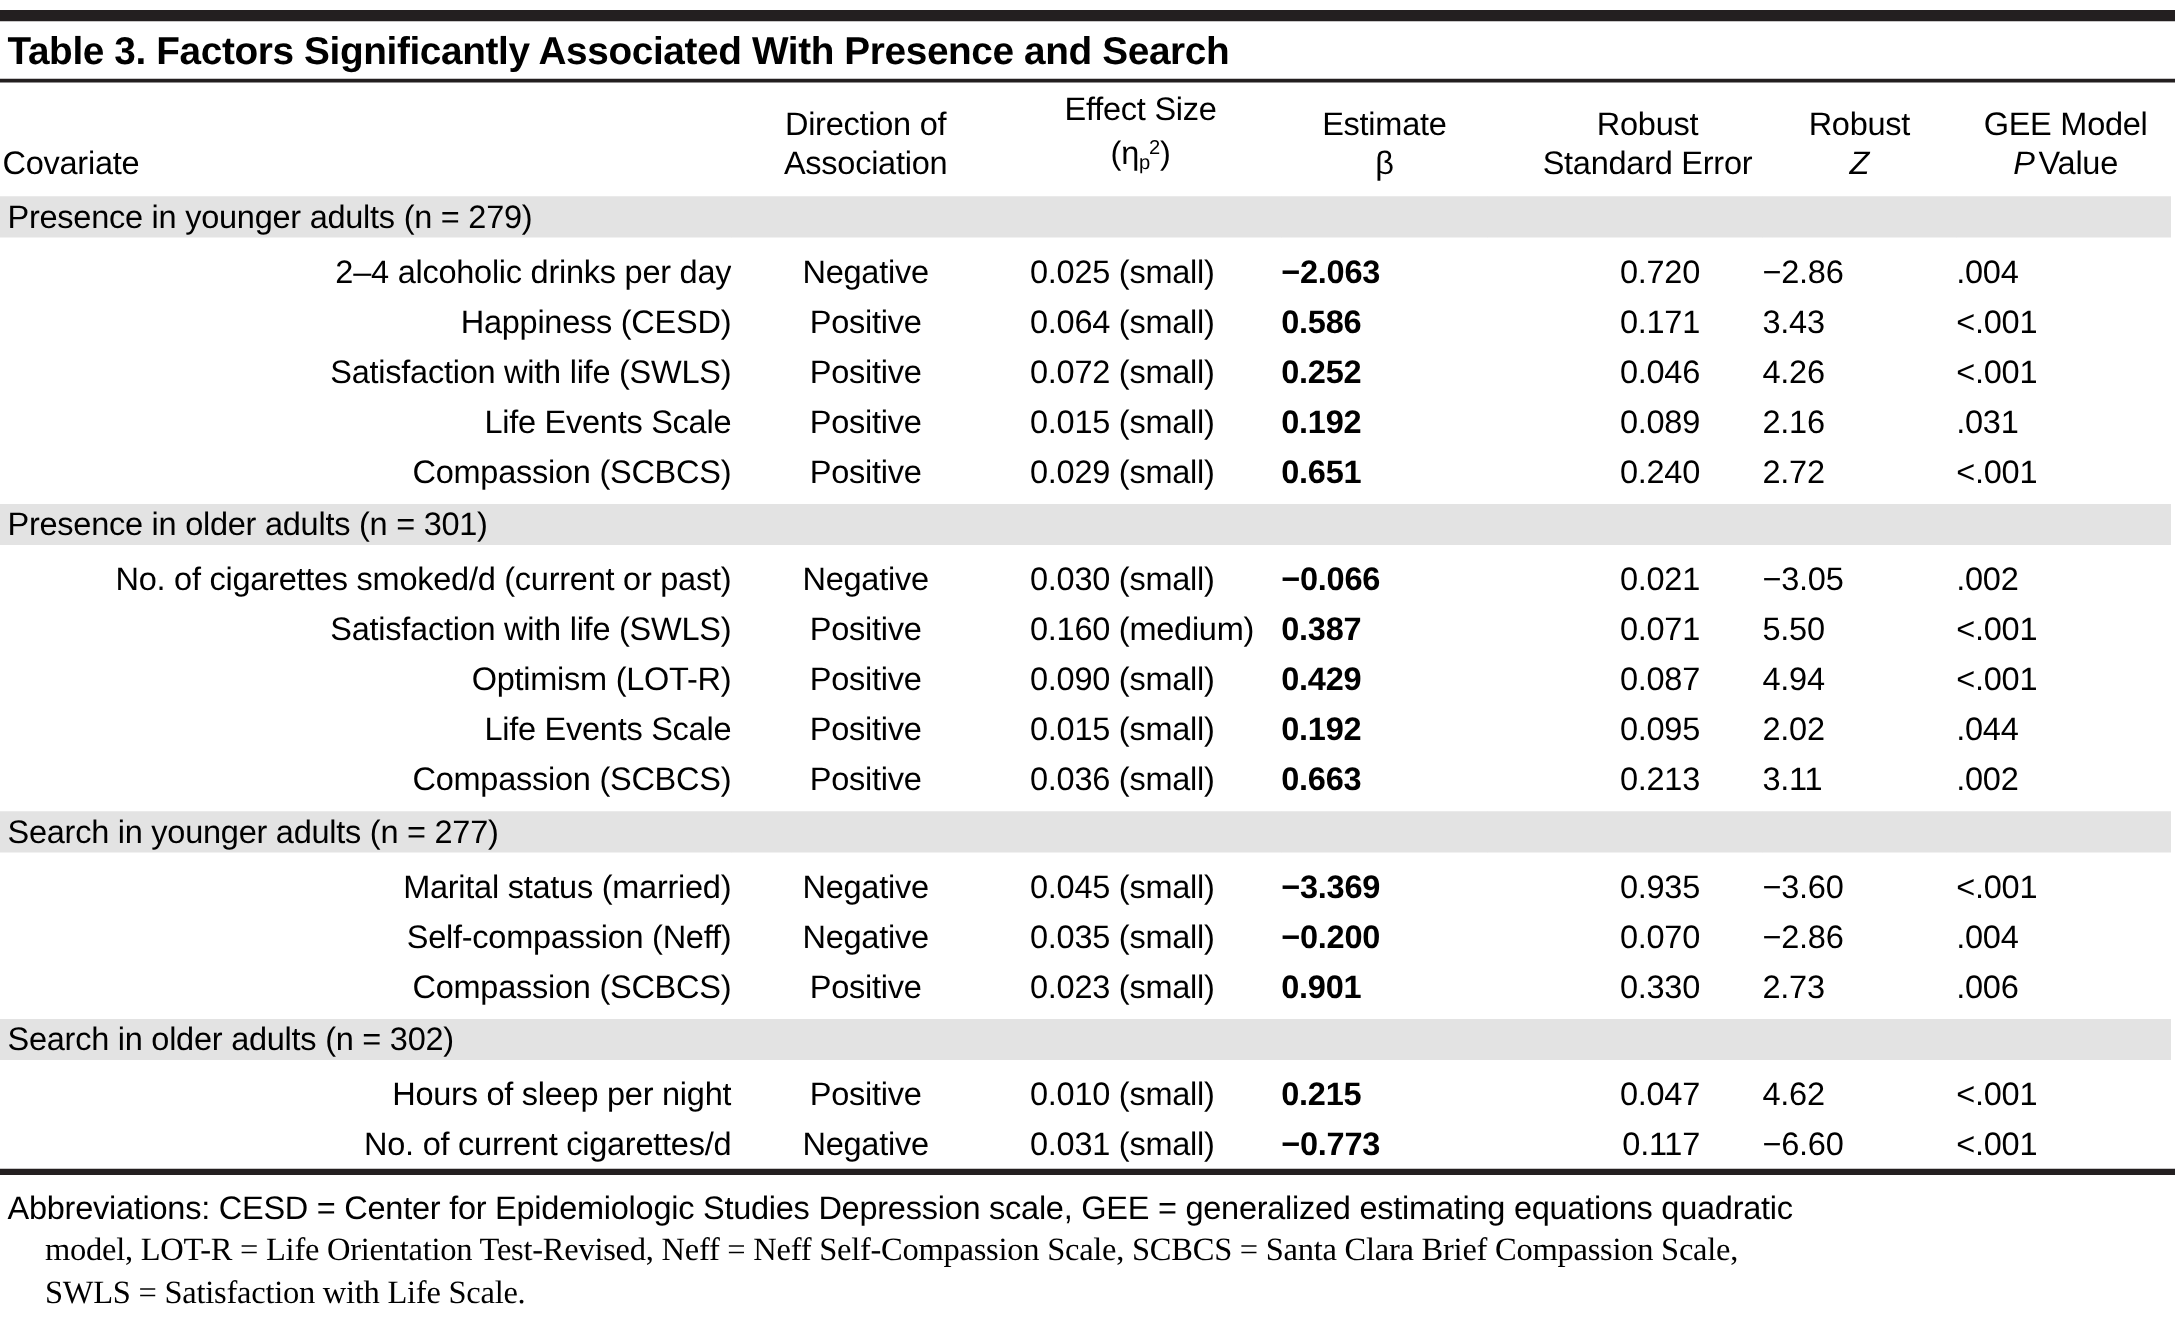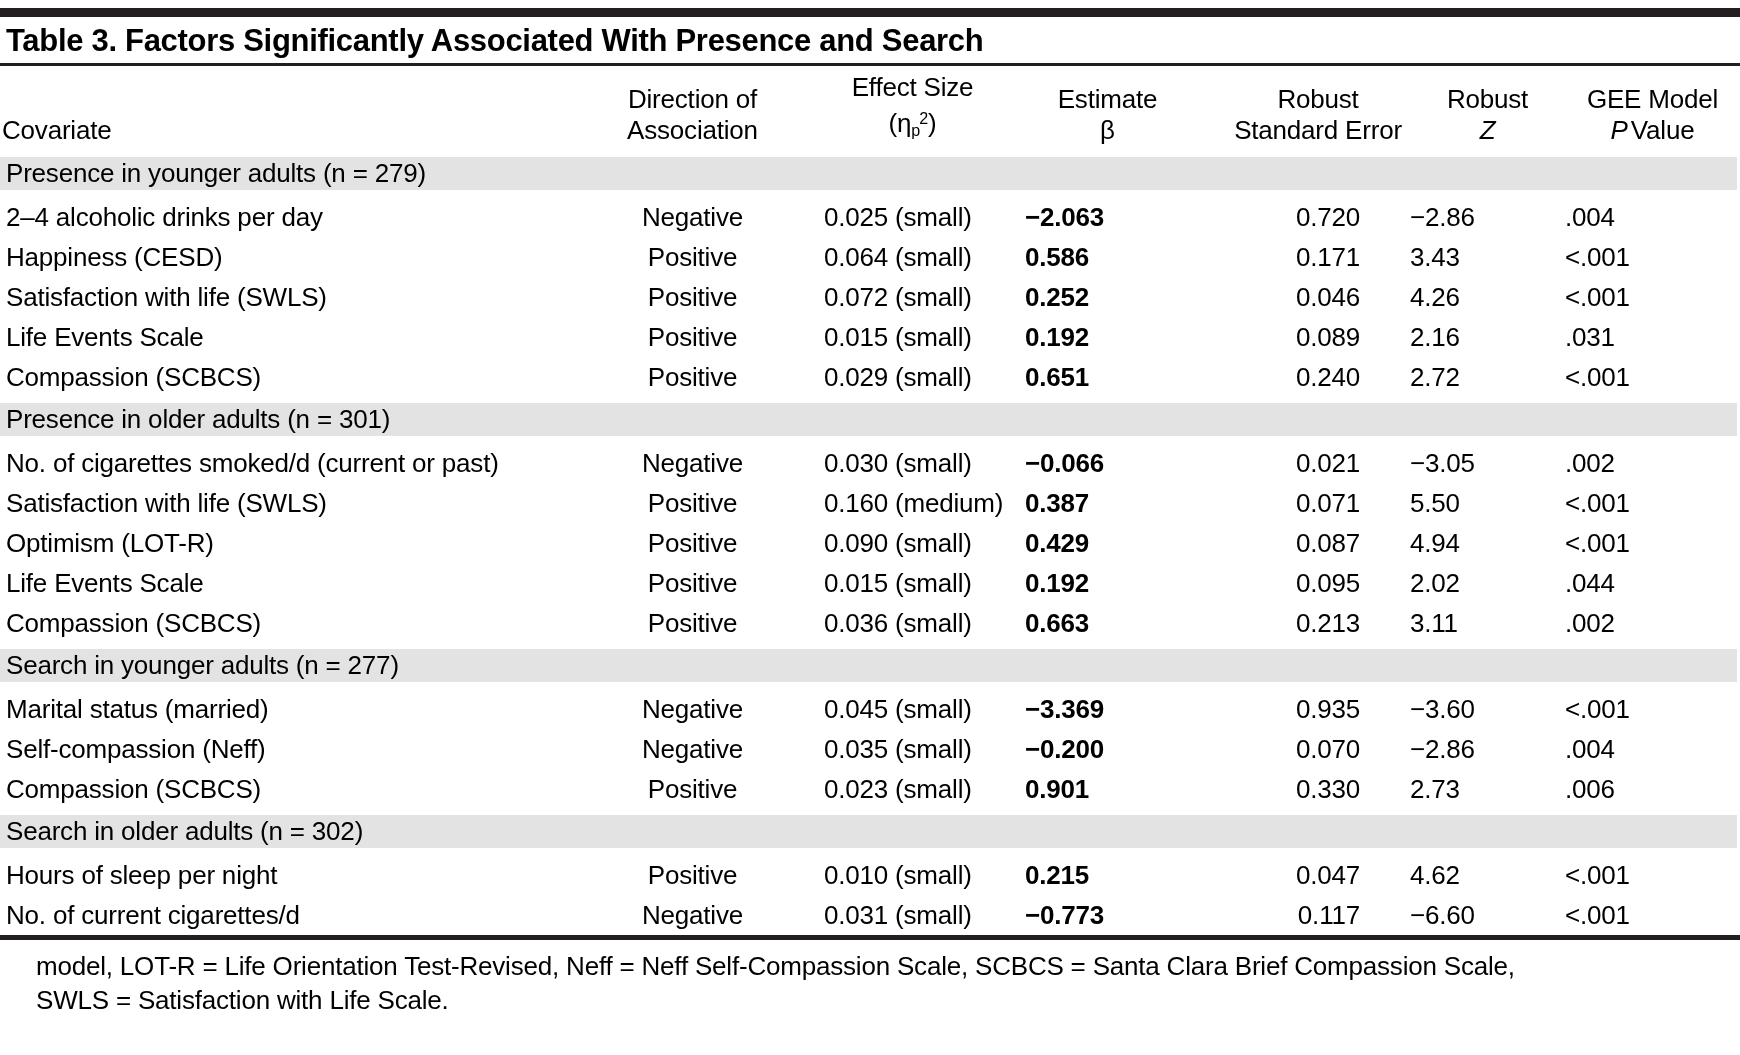--- a/index.html
+++ b/index.html
@@ -66,39 +66,39 @@
   tbody tr.section-row td {
     background: #e3e3e3;
     background-clip: padding-box;
     border-top: 6px solid #ffffff;
     border-bottom: 7px solid #ffffff;
     border-right: 7px solid #ffffff;
     height: 33px;
     line-height: 33px;
     padding-left: 6px;
   }
-  td.c-covariate { text-align: left; padding-left: 6px; }
+  td.c-covariate { text-align: right; padding-left: 6px; }
   td.c-direction { text-align: center; }
   td.c-effect   { text-align: left; padding-left: 24px; }
   td.c-estimate { text-align: left; padding-right: 14px; font-weight: bold; }
   td.c-rse      { text-align: right; padding-right: 50px; }
   td.c-z        { text-align: left; padding-right: 20px; }
   td.c-p        { padding-right: 28px; }
 
   .thick-rule {
     height: 5px;
     background: #231f20;
   }
   .footnote {
     padding: 9px 0 7px 6px;
     font-size: 26px;
     line-height: 34px;
     letter-spacing: -0.2px;
   }
-  .fn-line.indent { padding-left: 30px; }
+  .fn-line.indent { padding-left: 30px; font-family: Liberation Serif, serif; }
 </style>
 </head>
 <body>
 
 <div class="page">
   <div class="top-bar"></div>
   <div class="table-title">Table 3. Factors Significantly Associated With Presence and Search</div>
   <div class="title-rule"></div>
 
   <table class="data-table">
@@ -289,17 +289,18 @@
           <td class="c-rse">0.117</td>
           <td class="c-z">−6.60</td>
           <td class="c-p">&lt;.001</td>
         </tr>
       </tbody>
   </table>
 
   <div class="thick-rule"></div>
 
   <div class="footnote">
+    <div class="fn-line">Abbreviations: CESD = Center for Epidemiologic Studies Depression scale, GEE = generalized estimating equations quadratic</div>
     <div class="fn-line indent">model, LOT-R = Life Orientation Test-Revised, Neff = Neff Self-Compassion Scale, SCBCS = Santa Clara Brief Compassion Scale,</div>
     <div class="fn-line indent">SWLS = Satisfaction with Life Scale.</div>
   </div>
 
 </div>
 
 </body></html>

